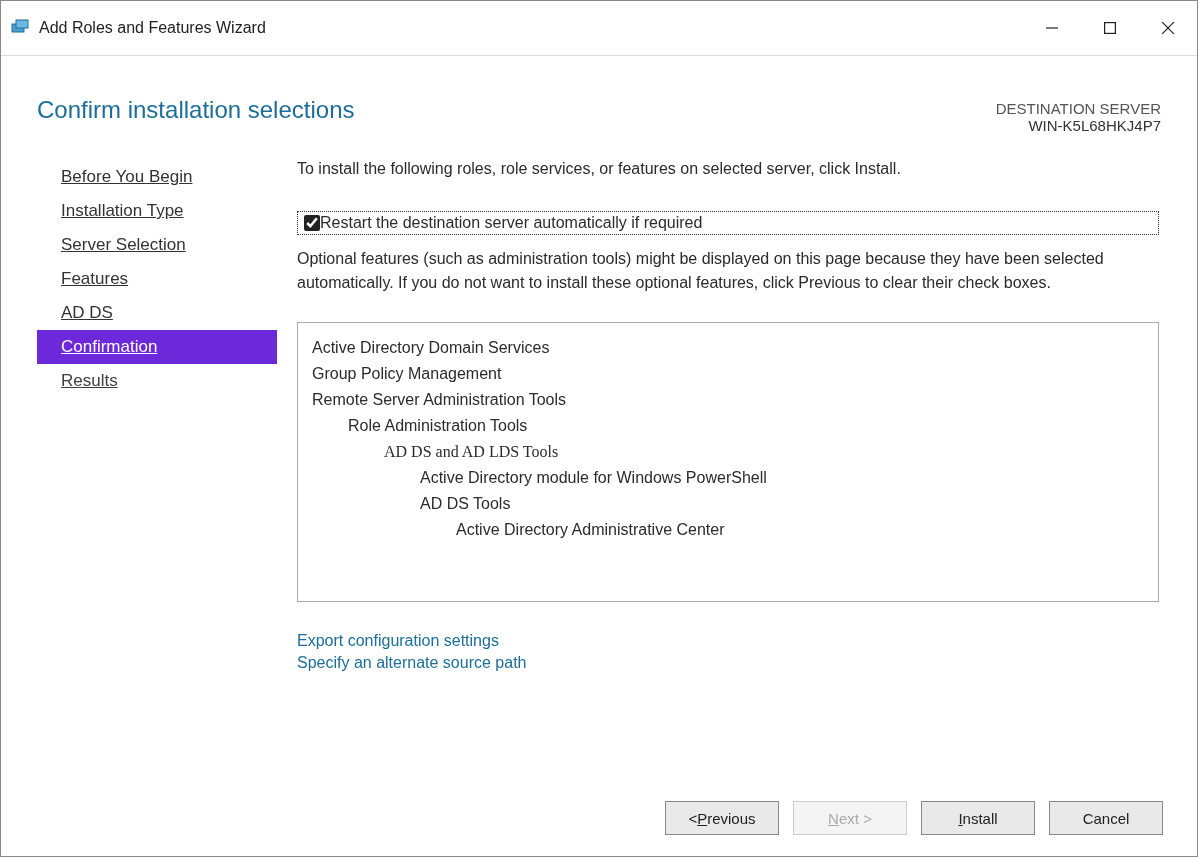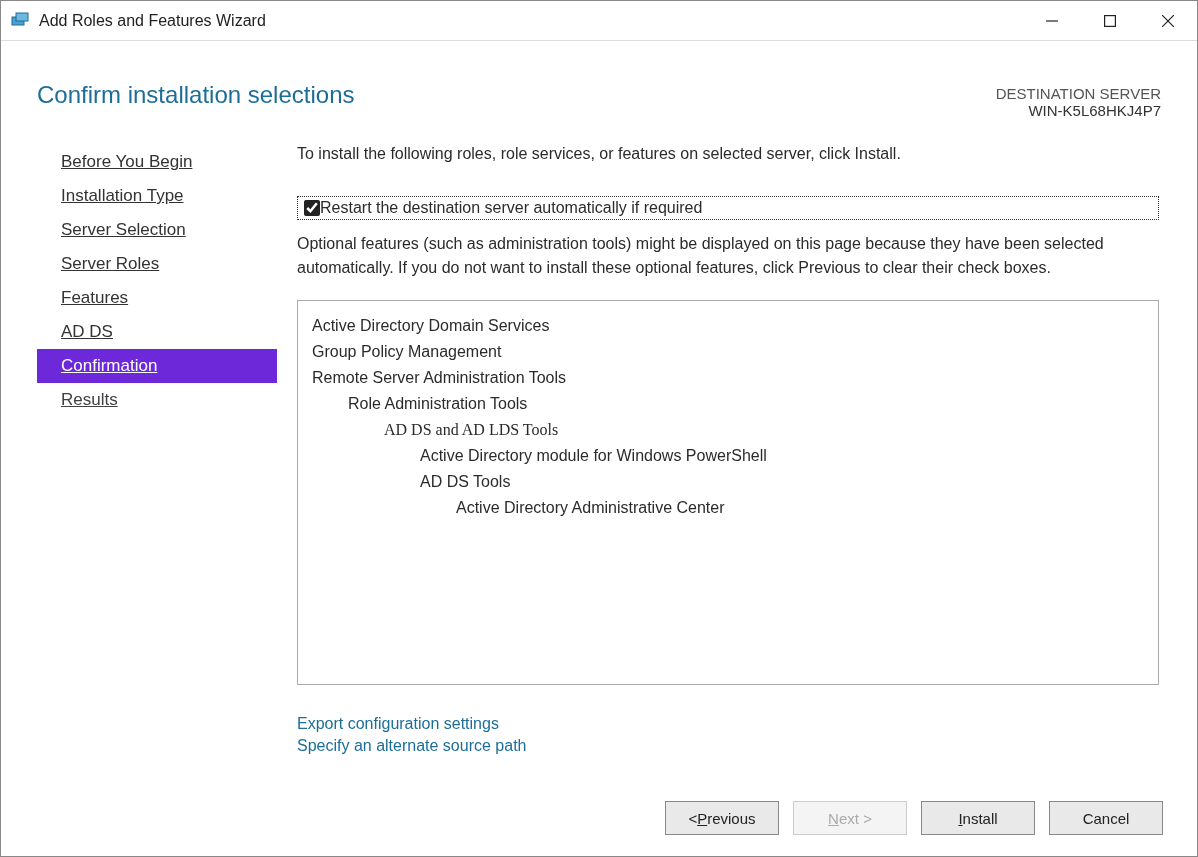--- a/index.html
+++ b/index.html
@@ -1,20 +1,20 @@
 <!DOCTYPE html>
 <html><head>
 <meta charset="utf-8">
 <style>
   * { box-sizing: border-box; margin: 0; padding: 0; }
   html, body { width: 1198px; height: 857px; font-family: "Segoe UI", Tahoma, sans-serif; font-size: 15px; color: #222; background: #fff; }
   .window { width: 1198px; height: 857px; border: 1px solid #888; display: flex; flex-direction: column; background: #fff; }
 
   
-  .titlebar { height: 40px; display: flex; align-items: center; padding: 0 0 0 10px; border-bottom: 1px solid #ddd; font-size: 16px; }
+  .titlebar { height: 55px; display: flex; align-items: center; padding: 0 0 0 10px; border-bottom: 1px solid #ddd; font-size: 16px; }
   .titlebar .icon { width: 18px; height: 18px; margin-right: 10px; }
   .titlebar .title { flex: 1; }
   .winbtn { width: 58px; height: 40px; display: flex; align-items: center; justify-content: center; }
   .winbtn svg { display: block; }
 
   
   .header { display: flex; align-items: flex-start; padding: 40px 36px 10px 36px; }
   .header .page-title { font-size: 24px; font-weight: 400; color: #1c6e98; flex: 1; }
   .header .server { text-align: right; font-size: 15px; color: #444; padding-top: 4px; }
   .header .server .lbl { color: #555; }
@@ -26,23 +26,23 @@
   .sidebar { width: 240px; padding-top: 6px; }
   .sidebar .step { padding: 7px 12px 7px 24px; font-size: 17px; color: #333; cursor: default; text-decoration: underline; }
   .sidebar .step.active { background: #6d28d9; color: #fff; }
   .sidebar .step.disabled { color: #404040; }
 
   .main { flex: 1; padding: 6px 2px 0 20px; font-size: 16px; color: #2b2b2b; }
   .instr { margin-bottom: 33px; }
   .chk-row { border: 1px dotted #333; padding: 2px 6px; margin-bottom: 12px; display: flex; align-items: center; }
   .chk-row input[type=checkbox] { width: 16px; height: 16px; accent-color: #222; }
   .chk-row label { font-size: 16px; }
-  .optional { margin-bottom: 20px; line-height: 1.5; }
+  .optional { margin-bottom: 27px; line-height: 1.5; }
 
-  .listbox { border: 1px solid #aaa; padding: 12px 8px 12px 8px; height: 385px; overflow: auto; font-size: 16px; }
+  .listbox { border: 1px solid #aaa; padding: 12px 8px 12px 8px; height: 280px; overflow: auto; font-size: 16px; }
   .listbox .l0 { padding: 4px 0 4px 6px; }
   .listbox .l1 { padding: 4px 0 4px 42px; }
   .listbox .l2 { padding: 4px 0 4px 78px; font-family: Liberation Serif, serif; }
   .listbox .l3 { padding: 4px 0 4px 114px; }
   .listbox .l4 { padding: 4px 0 4px 150px; }
 
   .links { margin-top: 28px; }
   .links div { color: #1c6e98; font-size: 16px; padding: 2px 0; cursor: pointer; }
 
   
@@ -89,21 +89,20 @@
       <div class="name">WIN-K5L68HKJ4P7</div>
     </div>
   </div>
 
   <div class="body">
 
     <div class="sidebar">
       <div class="step">Before You Begin</div>
       <div class="step">Installation Type</div>
       <div class="step">Server Selection</div>
-      <div class="step">Server Roles</div>
       <div class="step">Features</div>
       <div class="step">AD DS</div>
       <div class="step active">Confirmation</div>
       <div class="step disabled">Results</div>
     </div>
 
     <div class="main">
       <div class="instr">To install the following roles, role services, or features on selected server, click Install.</div>
 
       <div class="chk-row">

